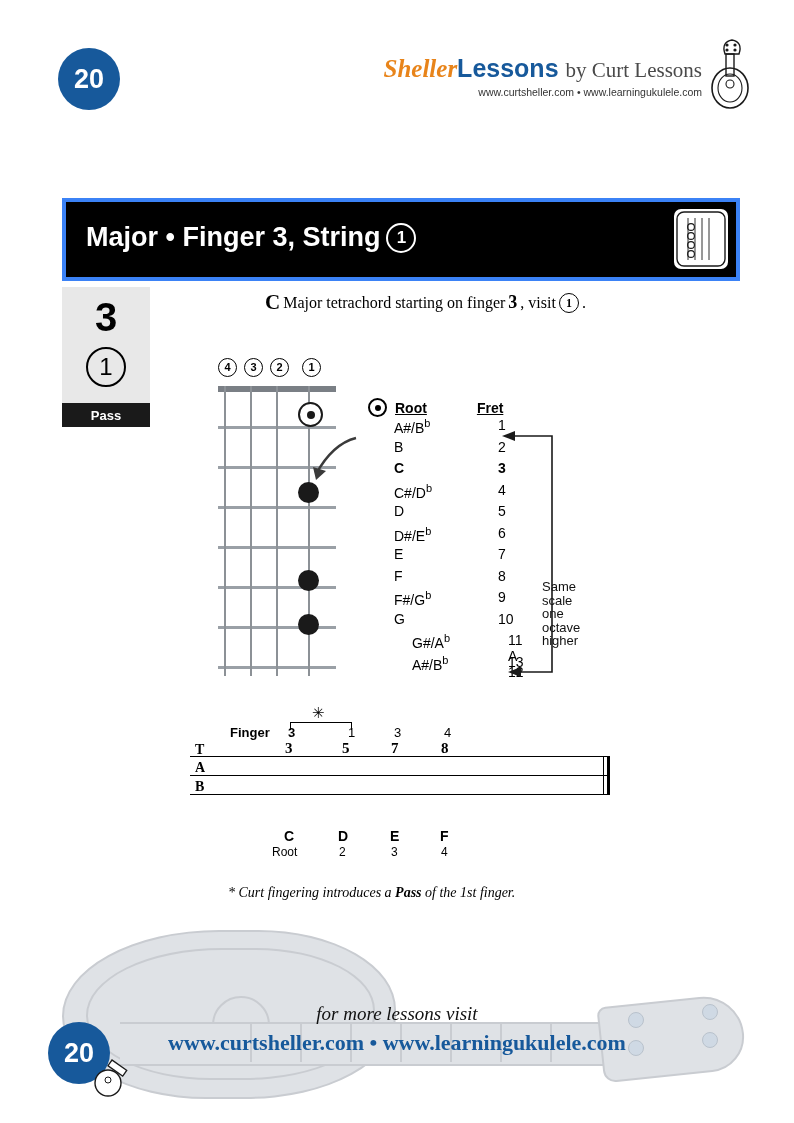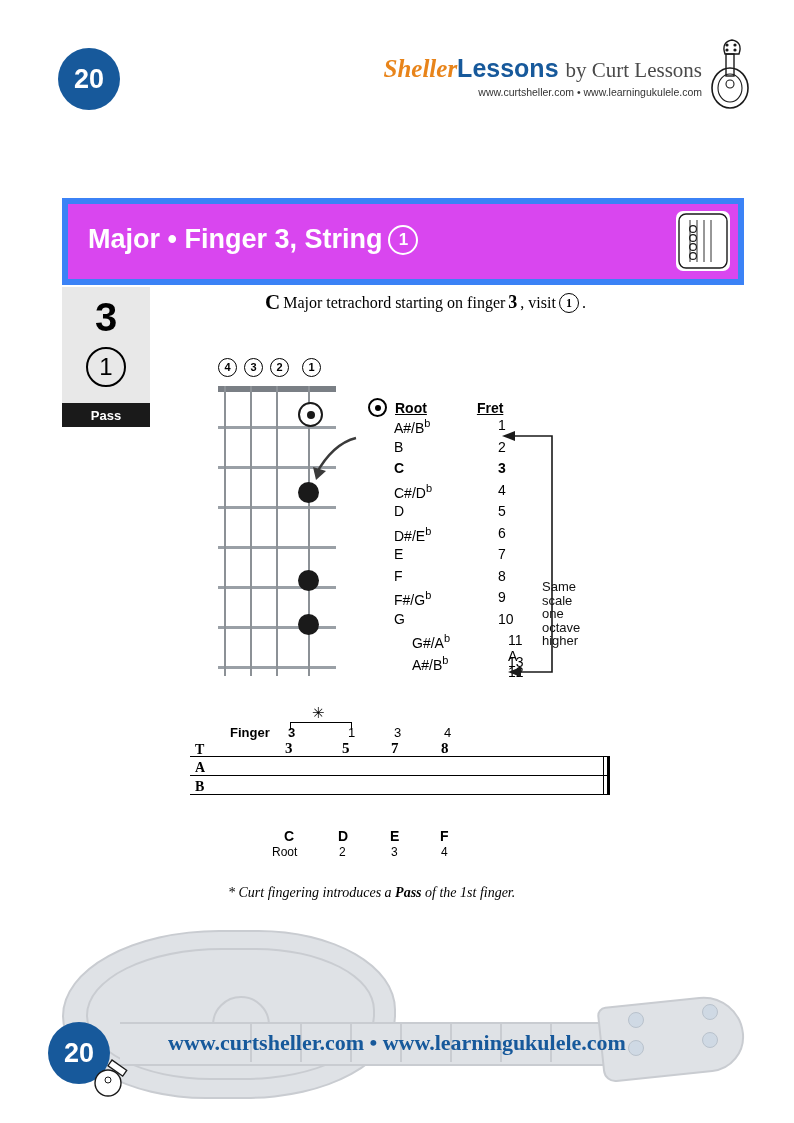--- a/index.html
+++ b/index.html
@@ -32,22 +32,22 @@
   .brand-sub {
     font-size: 10.5px; color: #333; margin-top: 5px; white-space: nowrap;
     font-family: "Liberation Sans", sans-serif;
   }
   .uke-logo { position: absolute; right: 32px; top: 38px; }
 
   
   .titlebar {
     position: absolute; left: 62px; top: 198px;
     width: 670px; height: 75px;
-    background: #d946ef;
-    border: 6px solid #3b82f6;
+    background: #000000;
+    border: 4px solid #3b82f6;
   }
   .titlebar-text {
     position: absolute; left: 20px; top: 20px;
     color: #fff; font-size: 27px; font-weight: bold;
     font-family: "Liberation Sans", sans-serif;
     display: flex; align-items: center; gap: 6px;
   }
   .circ-num {
     display: inline-flex; align-items: center; justify-content: center;
     width: 26px; height: 26px; border: 2px solid currentColor; border-radius: 50%;
@@ -424,20 +424,21 @@
     <div class="fret2" style="left:450px;"></div>
     <div class="fret2" style="left:500px;"></div>
     <div class="fret2" style="left:550px;"></div>
     <div class="head2"></div>
     <div class="peg" style="left:628px; top:112px;"></div>
     <div class="peg" style="left:628px; top:140px;"></div>
     <div class="peg" style="left:702px; top:104px;"></div>
     <div class="peg" style="left:702px; top:132px;"></div>
   </div>
 
+  <div class="for-more">for more lessons visit</div>
   <div class="footer-links">
     <span>www.curtsheller.com</span>
     <span class="sep">•</span>
     <span>www.learningukulele.com</span>
   </div>
 
   <div class="footer-badge">
     <span>20</span>
   </div>
   <svg style="position:absolute; left:92px; top:1050px; z-index:6;" width="46" height="48" viewBox="0 0 46 48">

